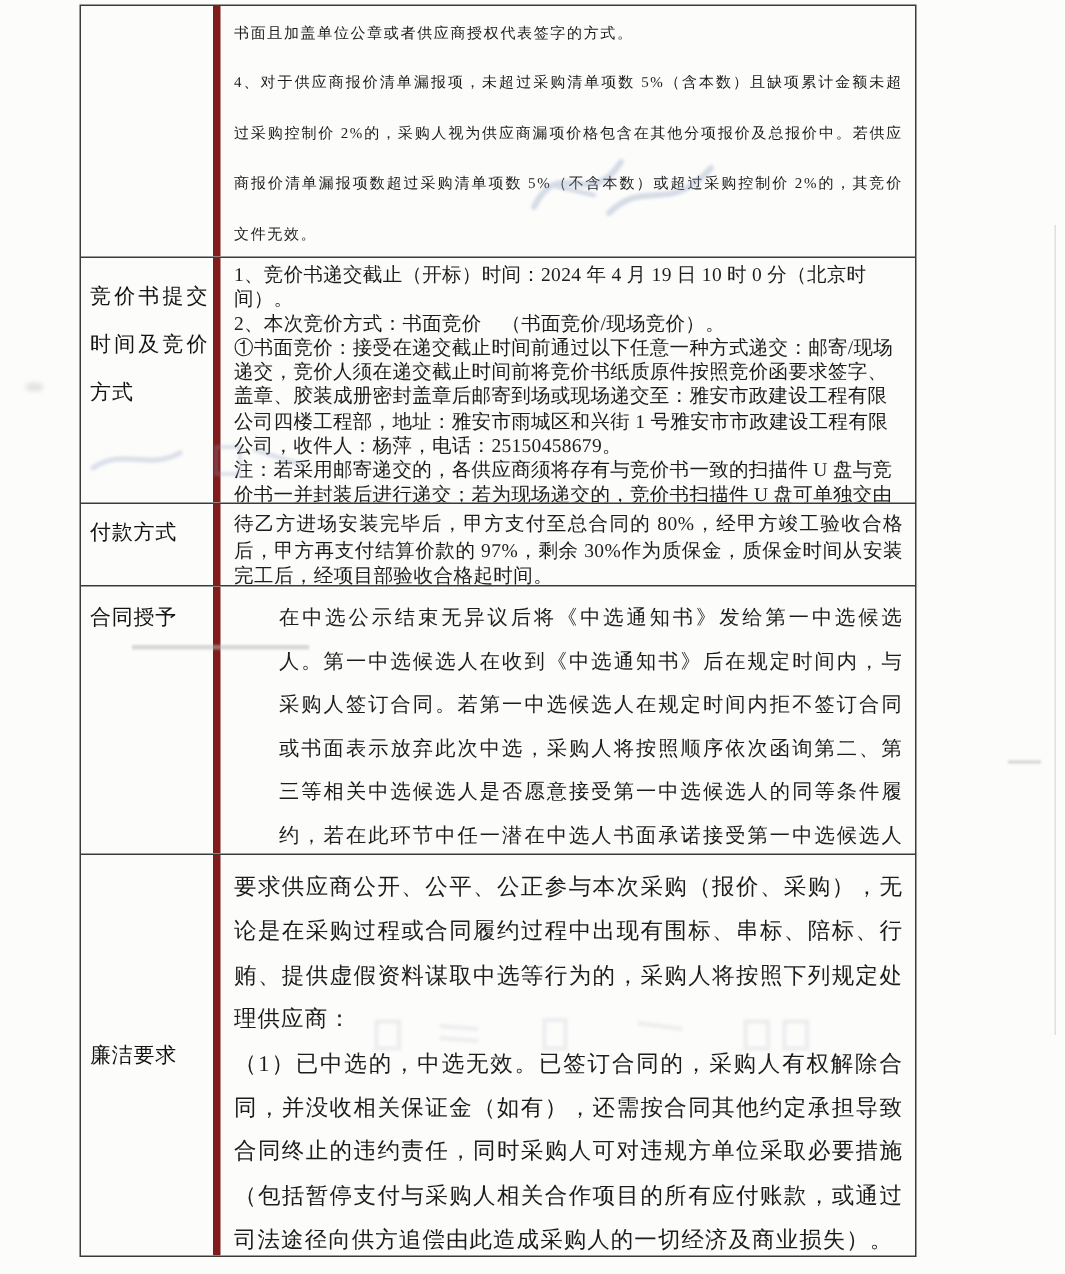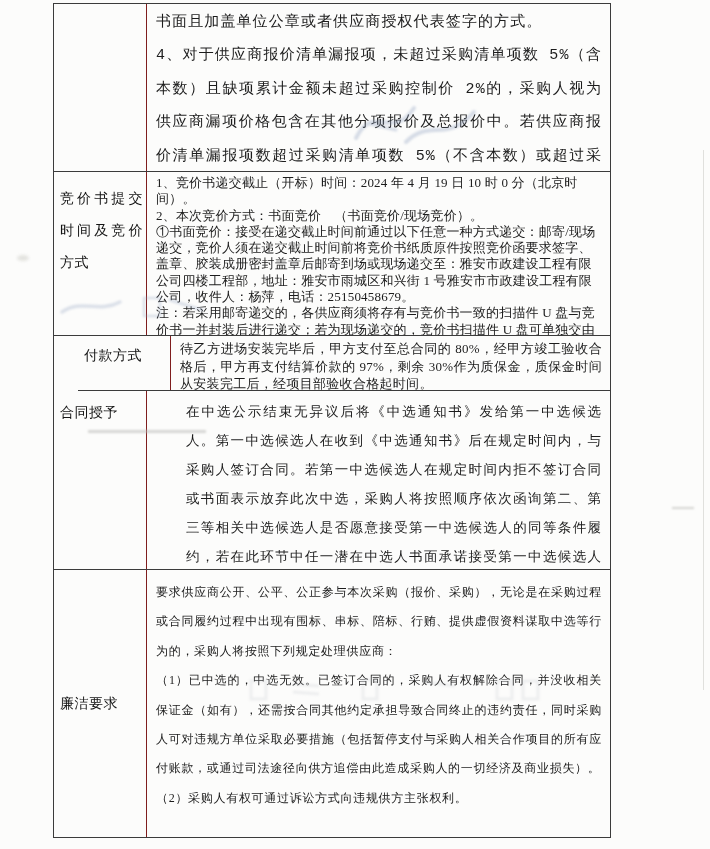--- a/index.html
+++ b/index.html
@@ -14,41 +14,41 @@
   }
   .doc-table{
     position:absolute;left:53px;top:3px;width:556px;
     border:1px solid #3b3b3b;box-sizing:content-box;
     background:transparent;
   }
   .row{display:flex;overflow:hidden;}
   .row{border-bottom:1px solid #3b3b3b;}
   .row:last-child{border-bottom:none;}
   .hcell{
-    width:93px;flex:0 0 93px;border-right:1px solid #7f1d1d;
+    width:93px;flex:0 0 93px;border-right:5px solid #7f1d1d;
     box-sizing:border-box;padding:0 3px 0 6px;
     font-size:14px;color:#141414;overflow:hidden;
   }
   .ccell{
     flex:1;box-sizing:border-box;padding:0 8px 0 9px;overflow:hidden;
     text-align:justify;
   }
   .ccell p{margin:0;padding:0;}
   
   .r1{height:167px;}
   .r2{height:163px;}
-  .r3{height:54px;margin-left:24px;}
+  .r3{height:54px;}
   .r4{height:178px;gap:30px;}
   .r5{height:267px;}
   
-  .r1 .ccell{padding-top:2px;font-size:15px;line-height:33.4px;letter-spacing:1.1px;font-family:Liberation Mono, monospace;}
+  .r1 .ccell{padding-top:2px;font-size:10px;line-height:33.4px;letter-spacing:1.1px;}
   .r2 .ccell{padding-top:3px;font-size:13px;line-height:16.3px;letter-spacing:0.2px;text-align:left;}
   .r3 .ccell{padding-top:4px;font-size:13px;line-height:17.6px;letter-spacing:0.3px;}
   .r4 .ccell{padding-top:6px;font-size:13.5px;line-height:29px;letter-spacing:0.9px;}
-  .r5 .ccell{padding-top:8px;font-size:12px;line-height:29.4px;letter-spacing:0.7px;font-family:Liberation Serif, serif;}
+  .r5 .ccell{padding-top:8px;font-size:15px;line-height:29.4px;letter-spacing:0.7px;font-family:Liberation Serif, serif;}
   .r2 .hcell{padding-top:11px;line-height:32px;letter-spacing:0.6px;text-align:justify;}
   .r3 .hcell{padding-top:11px;line-height:18px;letter-spacing:0.5px;}
   .r4 .hcell{padding-top:13px;line-height:18px;letter-spacing:0.5px;}
   .r5 .hcell{display:flex;align-items:center;letter-spacing:0.5px;}
   
   .artifact{position:absolute;pointer-events:none;}
   .wm{filter:blur(1.2px);}
   .dash{background:#b9b9b6;filter:blur(0.8px);}
   .edge-line{position:absolute;left:703px;top:150px;width:1px;height:540px;background:#e0e0dd;}
   .smudge{position:absolute;left:17px;top:255px;width:12px;height:6px;background:#e3e3df;border-radius:50%;filter:blur(1.5px);}

